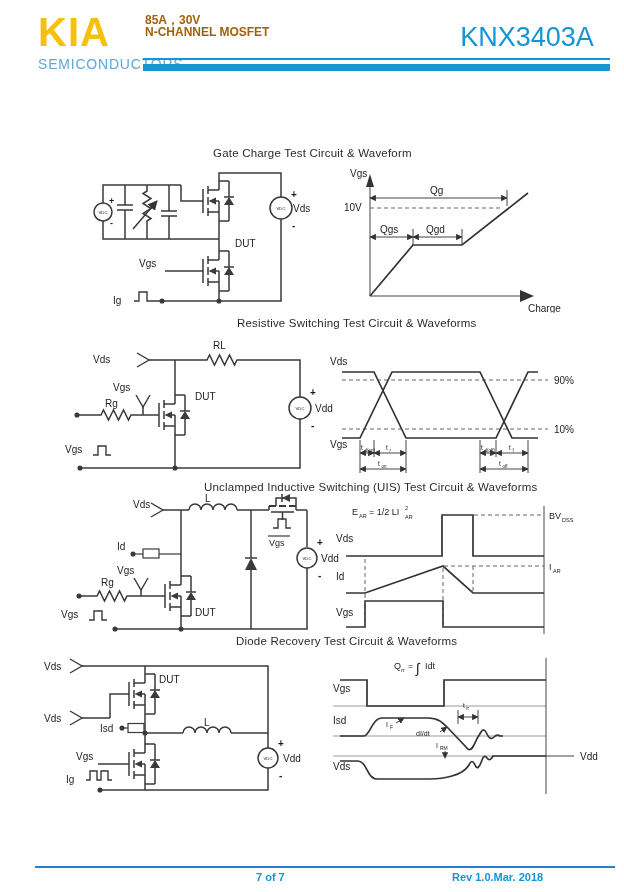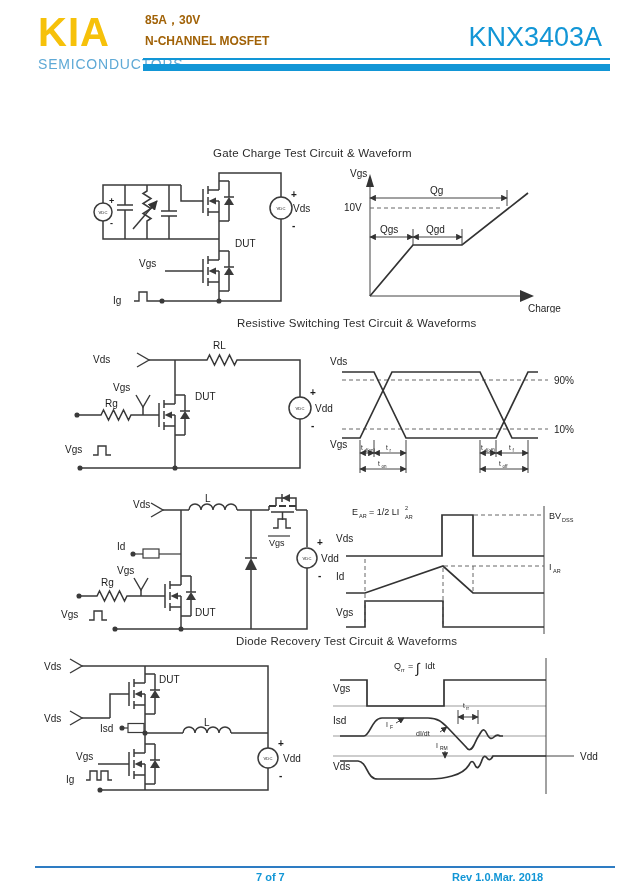--- a/index.html
+++ b/index.html
@@ -3,21 +3,21 @@
 <meta charset="utf-8">
 <style>
   *{margin:0;padding:0;box-sizing:border-box}
   html,body{background:#fff}
   .page{position:relative;width:624px;height:892px;background:#ffffff;
         font-family:"Liberation Sans",sans-serif;overflow:hidden}
   .abs{position:absolute}
   .logo{font-size:40px;font-weight:bold;color:#f6c10a;letter-spacing:1px;line-height:1}
   .logo-sub{font-size:14px;color:#5ea9d6;letter-spacing:.8px}
   .spec{font-size:12px;font-weight:bold;color:#a16207;line-height:1.45}
-  .partno{font-size:27px;color:#1296d6;width:150px;text-align:right}
+  .partno{font-size:27px;color:#1296d6;width:150px;text-align:center}
   .rule-thin{height:2px;background:#1296d6}
   .rule-thick{height:7px;background:#1296d6}
   .sec-title{font-size:11.5px;color:#2b2b2b;letter-spacing:.2px;white-space:nowrap}
   .foot-line{height:1.5px;background:#2e7cc3}
   .foot-txt{font-size:11px;font-weight:bold;color:#1296d6}
   svg text{font-family:"Liberation Sans",sans-serif;fill:#1c1c1c}
   .w{stroke:#3a3a3a;stroke-width:1.5;fill:none}
   .t{stroke:#333;stroke-width:1.7;fill:none}
   .n{stroke:#444;stroke-width:1;fill:none}
   .d{stroke:#666;stroke-width:1;fill:none;stroke-dasharray:4 3}
@@ -63,27 +63,28 @@
       <path d="M0,0 h4 v-9 h7 v9 h4 v-9 h7 v9 h4"></path>
     </g>
   </defs>
 </svg>
 
 <div class="page">
 
   <div class="abs logo" style="left:38px;top:12px">KIA</div>
   <div class="abs logo-sub" style="left:38px;top:56px">SEMICONDUCTORS</div>
   <div class="abs spec" style="left:145px;top:12px">85A，30V</div>
-  <div class="abs spec" style="left:145px;top:33px">N-CHANNEL MOSFET</div>
+  <div class="abs spec" style="left:145px;top:24px">N-CHANNEL MOSFET</div>
   <div class="abs partno" style="left:452px;top:22px">KNX3403A</div>
   <div class="abs rule-thin" style="left:143px;top:58px;width:467px"></div>
   <div class="abs rule-thick" style="left:143px;top:64px;width:467px"></div>
 
   <div class="abs sec-title" style="left:237px;top:317px">Resistive Switching Test Circuit &amp; Waveforms</div>
   <div class="abs sec-title" style="left:213px;top:147px">Gate Charge Test Circuit &amp; Waveform</div>
+  <div class="abs sec-title" style="left:204px;top:481px">Unclamped Inductive Switching (UIS) Test Circuit &amp; Waveforms</div>
   <div class="abs sec-title" style="left:236px;top:635px">Diode Recovery Test Circuit &amp; Waveforms</div>
 
   <svg class="abs" style="left:85px;top:163px" width="230" height="152" viewBox="0 0 230 152">
     <g class="w">
       <circle cx="18" cy="49" r="9"></circle>
       <path d="M18,40 V22 H96"></path>
         <path d="M18,58 V76 H134"></path>
       <path d="M40,22 V42 M32,42 H48 M32,47 H48 M40,47 V76"></path>
       <path d="M62,22 V28 l-4,2.5 8,5 -8,5 8,5 -8,5 8,5 -4,2.5 V76"></path>
       <path d="M48,66 L72,38" marker-end="url(#ah)"></path>

